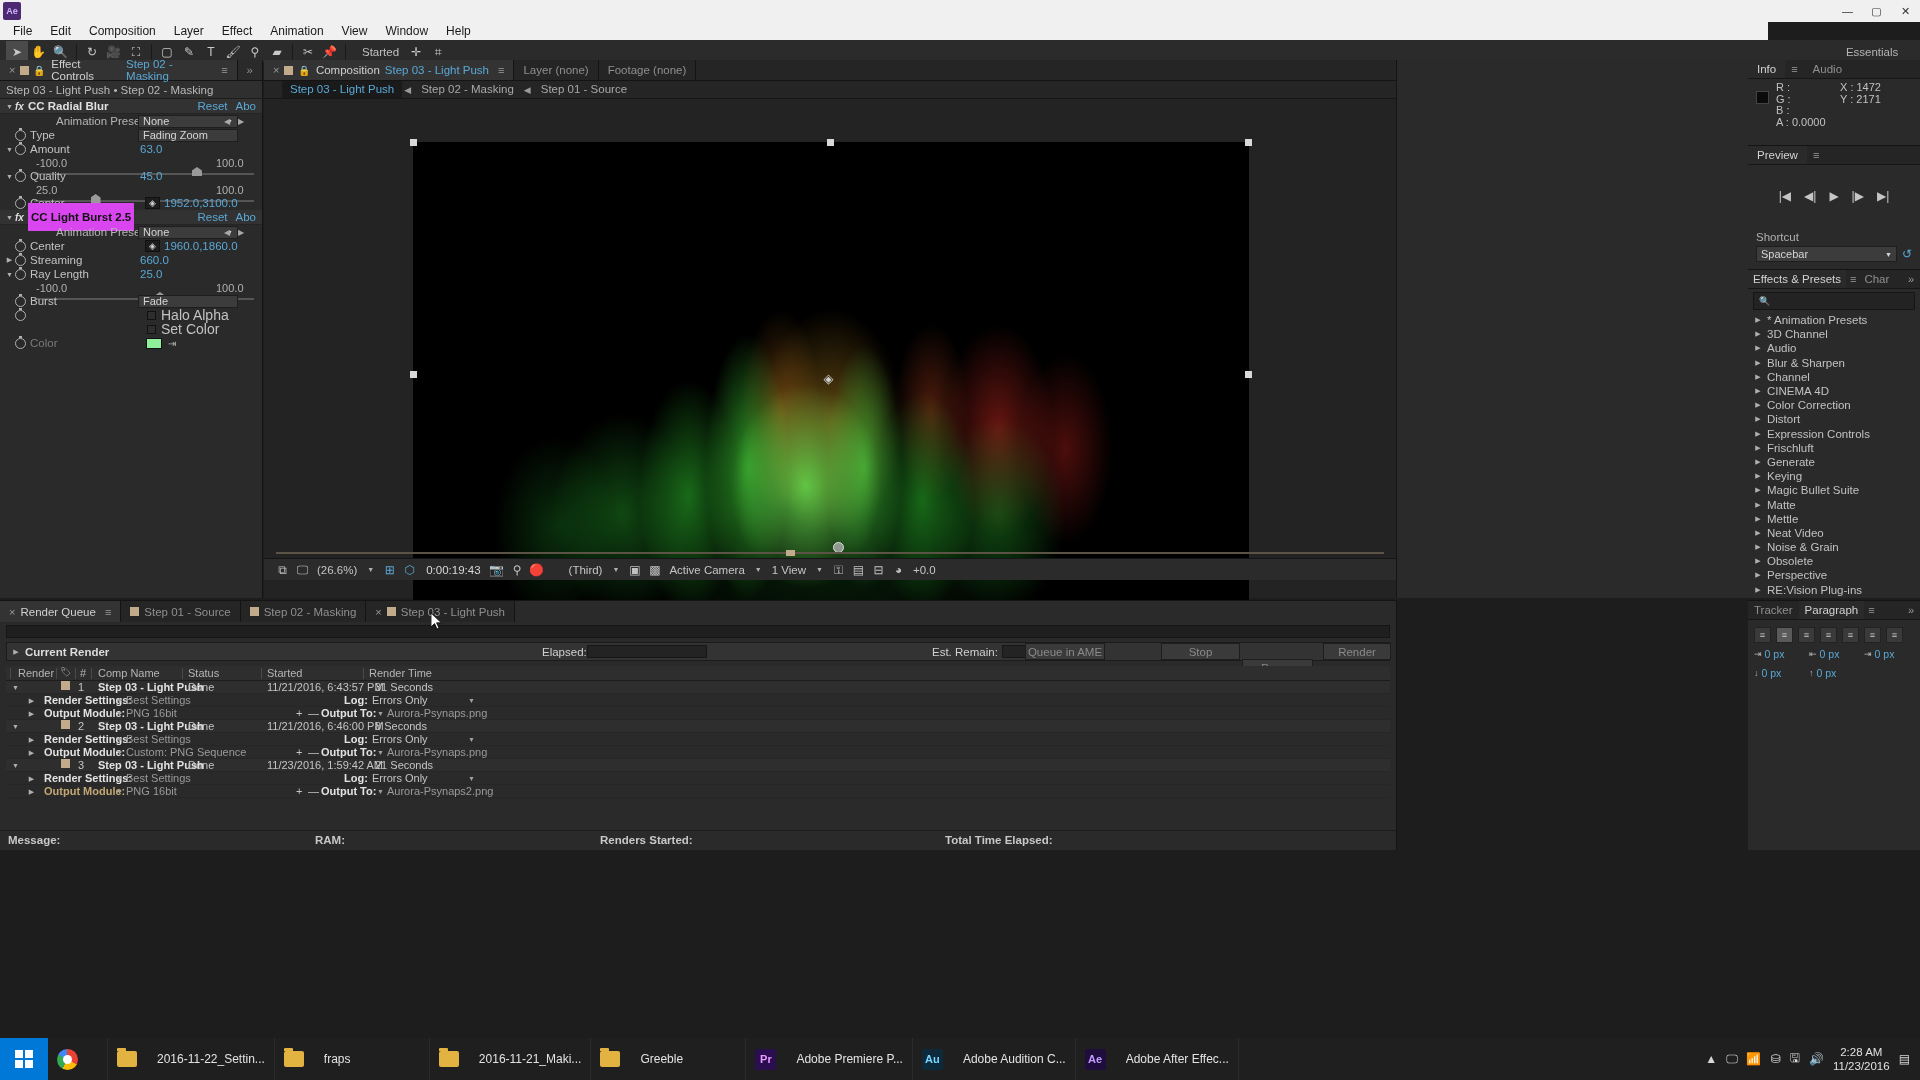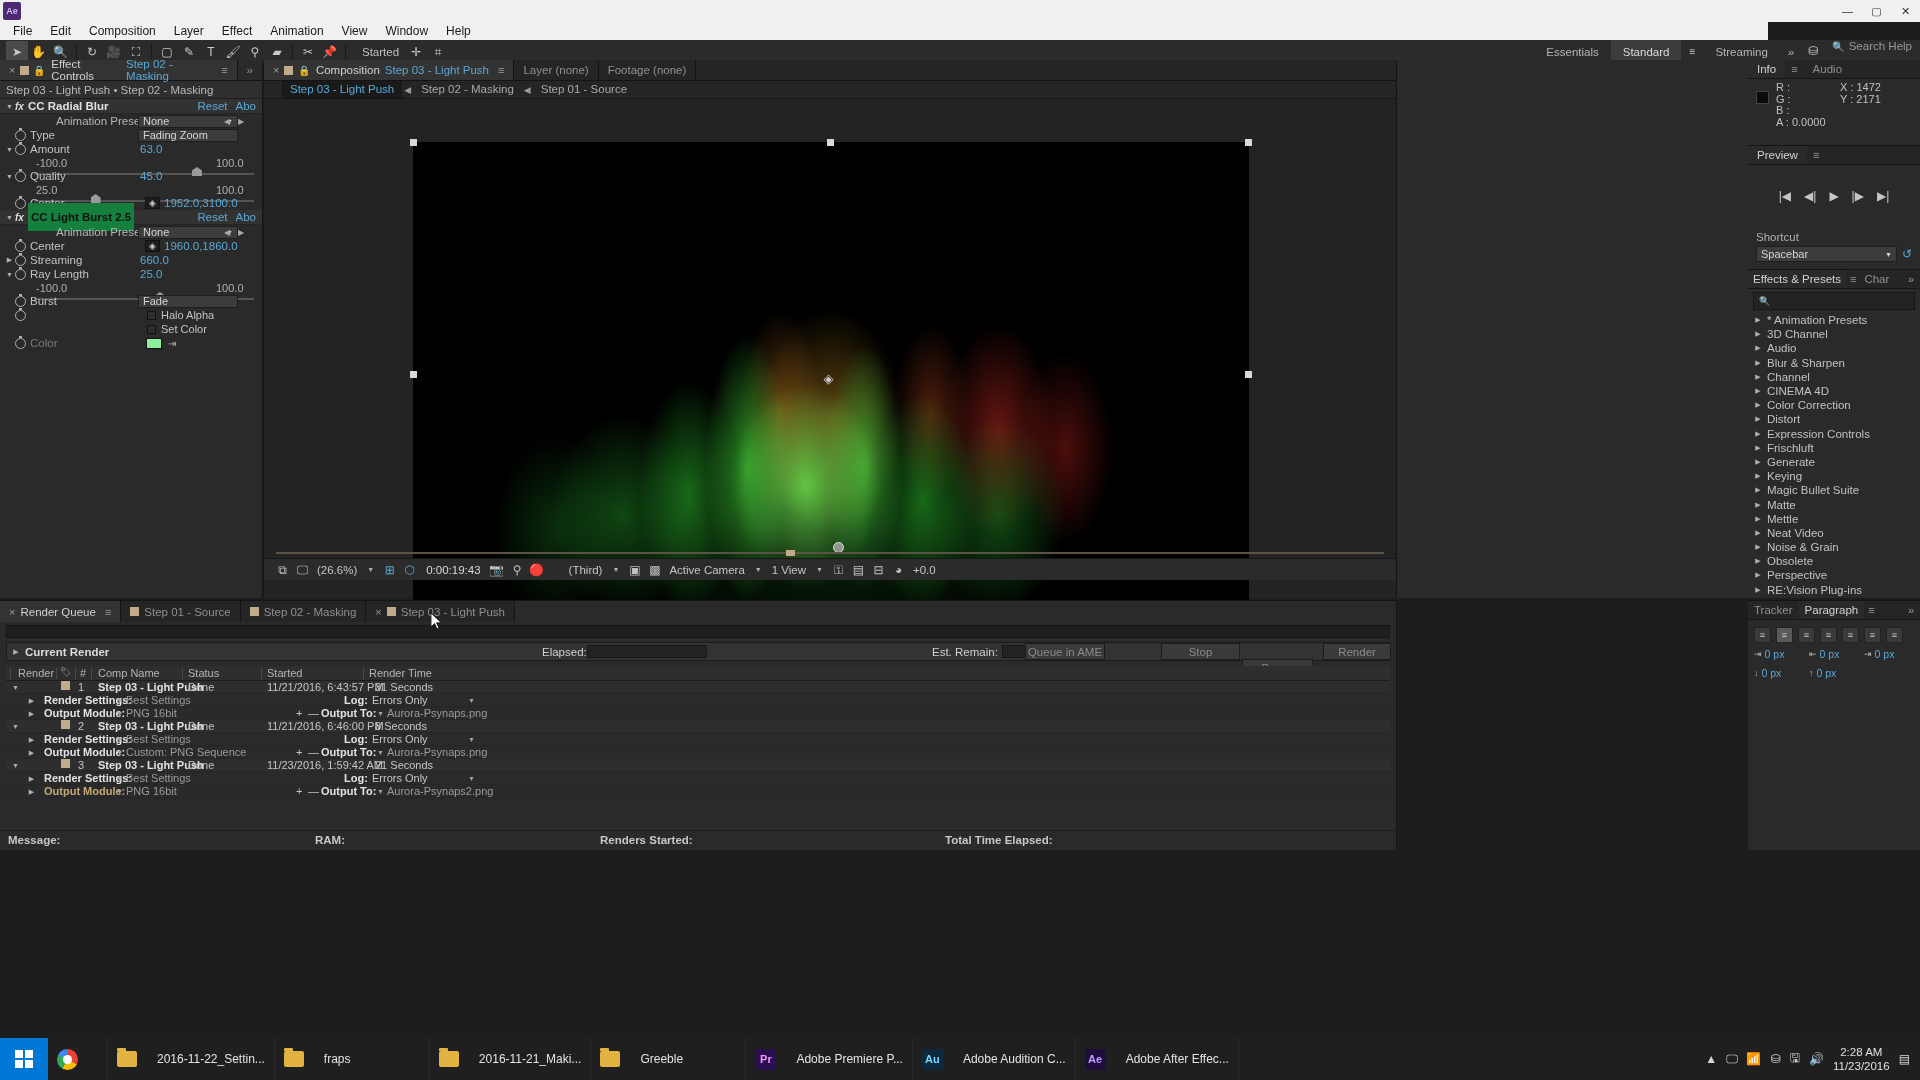--- a/index.html
+++ b/index.html
@@ -48,21 +48,21 @@
     background: #2b2b2b; border-bottom: 1px solid #151515;
     display: flex; align-items: center; padding-left: 6px;
   }
   .tool {
     width: 22px; height: 22px; display: flex; align-items: center; justify-content: center;
     color: #c9c9c9; font-size: 12px;
   }
   .tool.active { background: #4a4a4a; }
   .tool-sep { width: 1px; height: 16px; background: #1a1a1a; margin: 0 4px; }
   .snap-label { font-size: 11.5px; color: #c0c0c0; margin: 0 6px 0 12px; }
-  .ws-area { position: absolute; right: 0; top: 0; height: 24px; display: flex; align-items: flex-start; }
+  .ws-area { position: absolute; right: 0; top: 0; height: 24px; display: flex; align-items: center; flex-direction: column; }
   .ws-item { padding: 0 12px; font-size: 11.5px; color: #b4b4b4; line-height: 24px; }
   .ws-item.active { background: #3c3c3c; color: #dcdcdc; }
   .search-box {
     display: flex; align-items: center; gap: 4px;
     padding: 0 8px; font-size: 11.5px; color: #999;
   }
 
   
   .panel-tabbar {
     height: 21px; background: #252525;
@@ -92,21 +92,21 @@
   .ec-body { overflow: hidden; height: 499px; }
   .ec-row {
     display: flex; align-items: center; height: 14px; font-size: 11.5px;
     padding-left: 4px; position: relative;
   }
   .ec-row.fxhdr { background: #323232; height: 15px; border-bottom: 1px solid #242424; }
   .tri { width: 11px; text-align: center; font-size: 7px; color: #b0b0b0; }
   .tri.empty { color: transparent; }
   .fxico { font-style: italic; font-weight: bold; font-size: 10px; color: #ddd; margin-right: 4px; }
   .fxname { font-weight: bold; color: #e0e0e0; font-size: 11.5px; }
-  .fxname.sel { background: #15803d; color: #111; padding: 8px 3px; }
+  .fxname.sel { background: #d946ef; color: #111; padding: 8px 3px; }
   .reset { color: #5aa8d6; margin-left: auto; margin-right: 8px; }
   .abo { color: #5aa8d6; margin-right: 6px; }
   .stopwatch {
     width: 11px; height: 11px; margin-right: 4px; border: 1.2px solid #b0b0b0;
     border-radius: 50%; position: relative; flex: 0 0 auto;
   }
   .stopwatch::after {
     content: ''; position: absolute; top: -3px; left: 3px; width: 3px; height: 2px; background: #b0b0b0;
   }
   .plabel { color: #c2c2c2; }
@@ -130,21 +130,21 @@
     position: absolute; top: 11px; width: 10px; height: 9px; background: #9a9a9a;
     clip-path: polygon(50% 0, 100% 40%, 100% 100%, 0 100%, 0 40%);
   }
   .anchor-btn {
     position: absolute; left: 145px; width: 15px; height: 12px;
     background: #1d1d1d; border: 1px solid #111;
     display: flex; align-items: center; justify-content: center; font-size: 9px; color: #cfcfcf;
   }
   .pval.coord { left: 164px; }
   .chk { width: 9px; height: 9px; background: #2e2e2e; border: 1px solid #111; margin-right: 5px; }
-  .chkrow { position: absolute; left: 147px; display: flex; align-items: center; font-size: 11px; color: #c2c2c2; }
+  .chkrow { position: absolute; left: 147px; display: flex; align-items: center; font-size: 14px; color: #c2c2c2; }
   .colorsw { position: absolute; left: 146px; width: 16px; height: 11px; background: #8ef09a; border: 1px solid #111; }
   .eyed { position: absolute; left: 168px; font-size: 10px; color: #b0b0b0; }
 
   
   #comp-panel {
     position: absolute; left: 264px; top: 60px; width: 1133px; height: 538px;
     background: #232323; border-right: 1px solid #141414;
   }
   .comp-navbar {
     height: 18px; background: #252525; display: flex; align-items: center;

